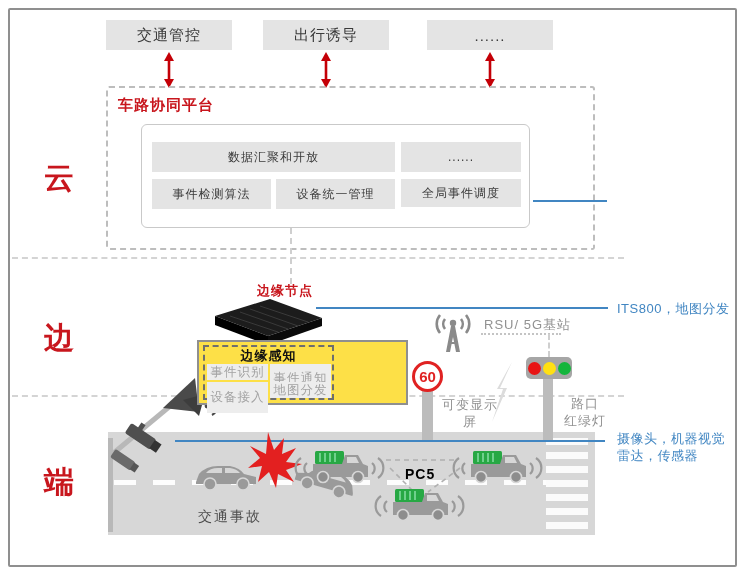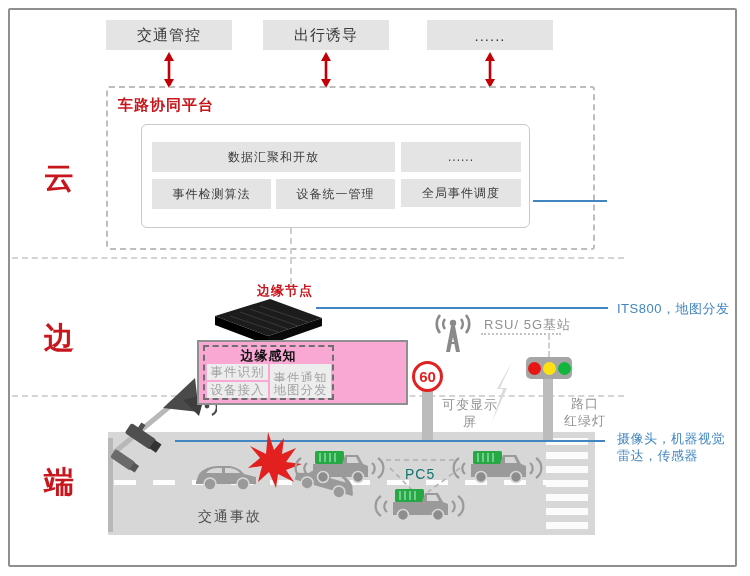--- a/index.html
+++ b/index.html
@@ -15,35 +15,35 @@
   .platform-box{border:2px dashed #bdbdbd;border-radius:3px}
   .platform-title{color:#c8161d;font-weight:bold;font-size:15px;letter-spacing:1px}
   .inner-box{border:1px solid #c9c9c9;border-radius:6px;background:#fff}
   .zone-label{color:#c8161d;font-weight:bold;font-size:30px}
   .sep{border-top:2px dashed #d4d4d4;height:0}
   .vdash{border-left:2px dashed #cfcfcf;width:0}
   .blue-line{border-top:2px solid #4186c2;height:0}
   .blue-text{color:#4186c2;font-size:13px;letter-spacing:0.5px}
   .gray-text{color:#919191;font-size:13px;letter-spacing:1px}
   .edge-node-label{color:#c8161d;font-weight:bold;font-size:13px;letter-spacing:1px}
-  .percep-container{background:#f9a8d4;border:2px solid #8f8f8f;z-index:6}
+  .percep-container{background:#fde047;border:2px solid #8f8f8f;z-index:6}
   .dash-box{border:2px dashed #6e6e6e;position:absolute}
   .dash-title{font-size:13px;font-weight:bold;color:#111;text-align:center;letter-spacing:1px}
   .mini-chip{position:absolute;background:#ededed;color:#a3a3a3;font-size:12.5px;
     display:flex;align-items:center;justify-content:center;letter-spacing:1px}
   .speed-sign{border:3px solid #e02222;border-radius:50%;background:#fff;color:#e02222;
     font-weight:bold;font-size:15px;display:flex;align-items:center;justify-content:center;z-index:7}
   .pole{background:#bcbcbc}
   .tl-body{background:#a6a6a6;border-radius:5px;display:flex;align-items:center;
     justify-content:center;gap:2px;z-index:7}
   .tl-lamp{width:13px;height:13px;border-radius:50%}
   .road{background:#d7d7d7}
   .centerline{background:repeating-linear-gradient(90deg,#fdfdfd 0 22px,rgba(0,0,0,0) 22px 39px);z-index:1}
   .crosswalk{background:repeating-linear-gradient(180deg,#fbfbfb 0 7px,rgba(0,0,0,0) 7px 14px);z-index:1}
-  .pc5{font-size:14px;font-weight:400;color:#0f766e;z-index:4;letter-spacing:1px}
+  .pc5{font-size:14px;font-weight:700;color:#000000;z-index:4;letter-spacing:1px}
   .accident-label{font-size:14px;color:#4d4d4d;z-index:4;letter-spacing:2px}
   sup{font-size:9px}
   svg{display:block}
 </style>
 </head>
 <body>
 
 <div class="frame"></div>
 
 <div class="abs appbox" style="left:106px;top:20px;width:126px;height:30px">
@@ -117,21 +117,21 @@
 </svg>
 
 <div class="abs blue-line" style="left:316px;top:307px;width:292px;z-index:2"></div>
 <div class="abs blue-text" style="left:617px;top:300px">ITS800，地图分发</div>
 
 <div class="abs percep-container" style="left:197px;top:340px;width:211px;height:65px">
   <div class="dash-box" style="left:4px;top:3px;width:131px;height:55px">
     <div class="dash-title">边缘感知</div>
     <div class="mini-chip" style="left:2px;top:17px;width:61px;height:16px">事件识别</div>
     <div class="mini-chip" style="left:65px;top:17px;width:61px;height:28px">事件通知</div>
-    <div class="mini-chip" style="left:2px;top:35px;width:61px;height:16px">设备接入</div>
+    <div class="mini-chip" style="left:2px;top:35px;width:61px;height:31px">设备接入</div>
     <div class="mini-chip" style="left:65px;top:35px;width:61px;height:16px">地图分发</div>
   </div>
 </div>
 
 <svg class="abs" style="left:427px;top:310px" width="52" height="44" viewBox="0 0 52 44">
   <circle cx="26" cy="13" r="3.2" fill="#8a8a8a"></circle>
   <polygon points="19,42 24,16 28,16 33,42 29,42 26,27 23,42" fill="#8a8a8a"></polygon>
   <line x1="21" y1="33" x2="31" y2="33" stroke="#8a8a8a" stroke-width="2"></line>
   <path d="M13 5 A14 14 0 0 0 13 23" fill="none" stroke="#8a8a8a" stroke-width="2.6"></path>
   <path d="M18 9 A8 8 0 0 0 18 19" fill="none" stroke="#8a8a8a" stroke-width="2.6"></path>

